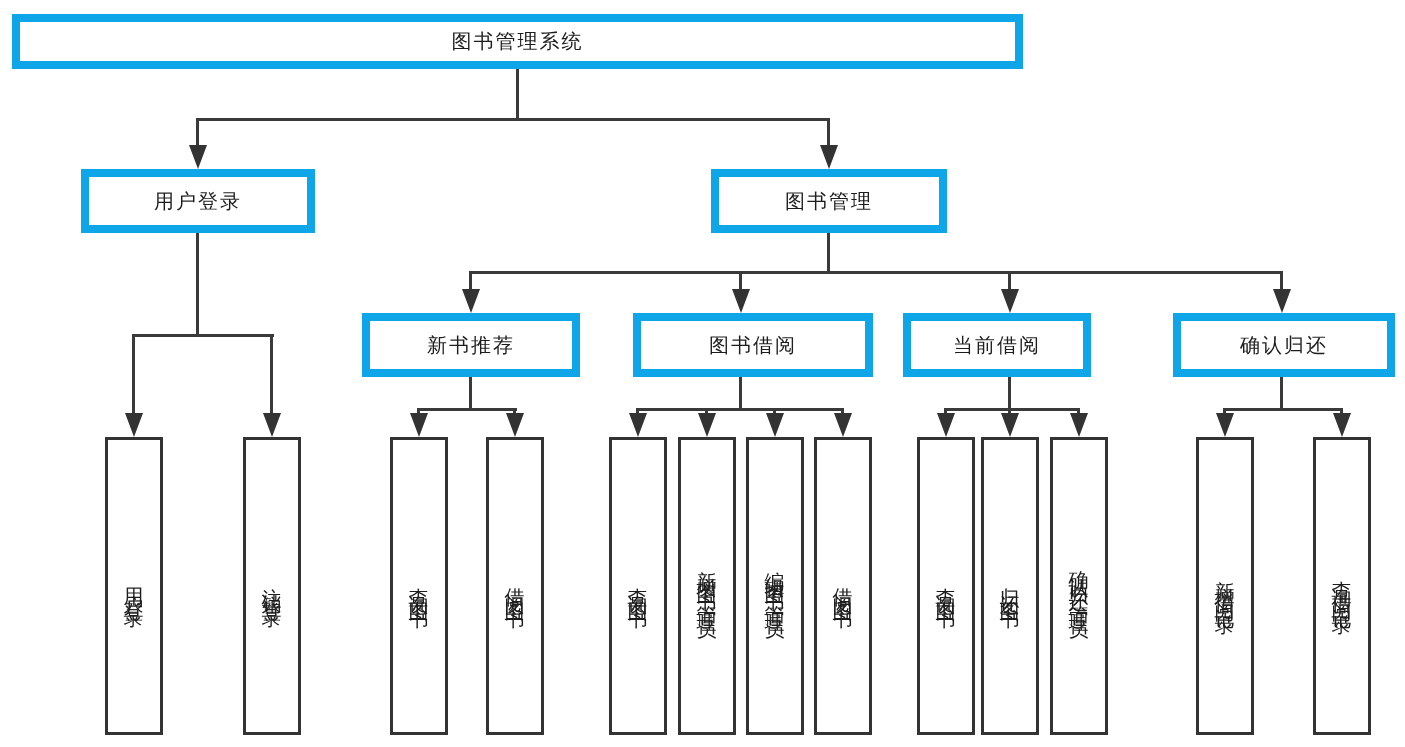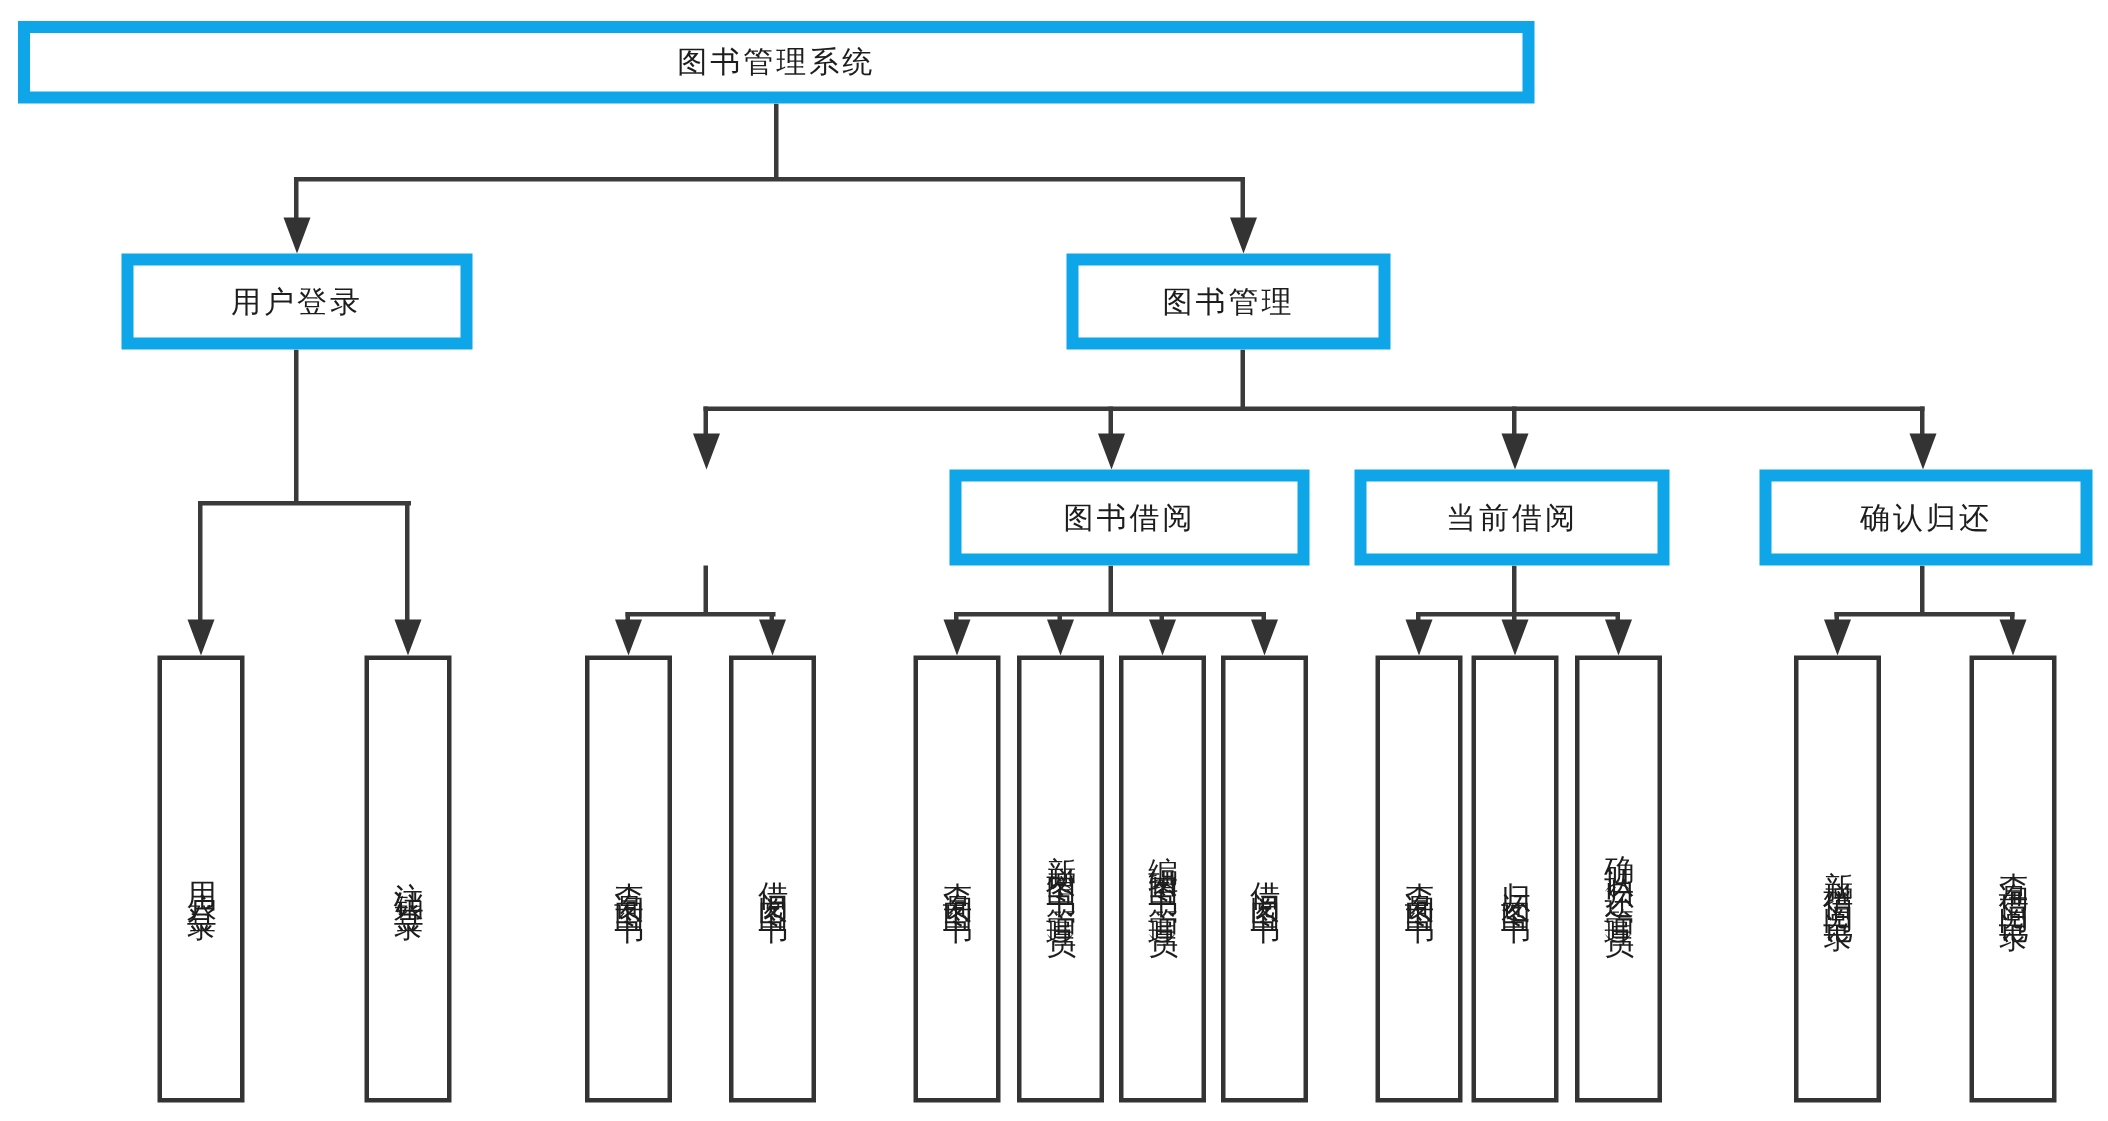--- a/index.html
+++ b/index.html
@@ -97,28 +97,31 @@
   <div class="arw" style="left:1216px;top:413px"></div>
   <div class="arw" style="left:1333px;top:413px"></div>
 
   <div class="hbox" style="left:12px;top:14px;width:1011px;height:55px">
     <span class="lbl">图书管理系统</span>
   </div>
 
   <div class="hbox" style="left:81px;top:169px;width:234px;height:64px">
     <span class="lbl">用户登录</span>
   </div>
-  <div class="hbox" style="left:711px;top:169px;width:216px;height:64px">
+  <div class="hbox" style="left:711px;top:169px;width:236px;height:64px">
     <span class="lbl">图书管理</span>
   </div>
 
+  <div class="hbox" style="left:362px;top:313px;width:218px;height:64px">
+    <span class="lbl">新书推荐</span>
+  </div>
   <div class="hbox" style="left:633px;top:313px;width:240px;height:64px">
     <span class="lbl">图书借阅</span>
   </div>
-  <div class="hbox" style="left:903px;top:313px;width:210px;height:64px">
+  <div class="hbox" style="left:903px;top:313px;width:188px;height:64px">
     <span class="lbl">当前借阅</span>
   </div>
   <div class="hbox" style="left:1173px;top:313px;width:222px;height:64px">
     <span class="lbl">确认归还</span>
   </div>
 
   <div class="vbox" style="left:105px">
     <span class="vlbl">用户登录</span>
   </div>
   <div class="vbox" style="left:243px">

